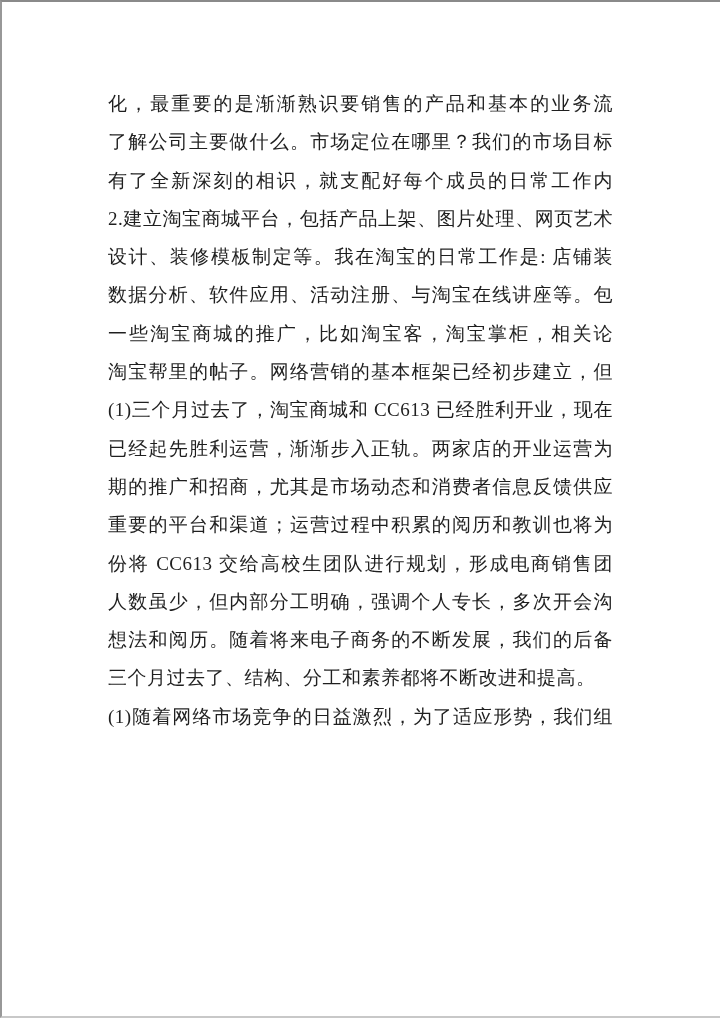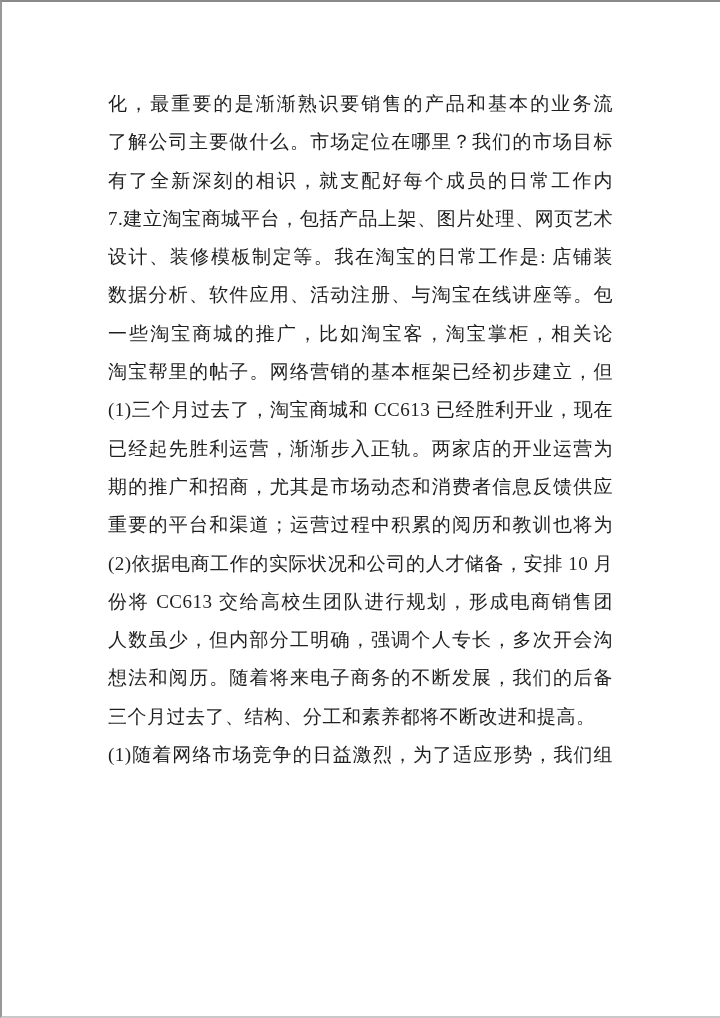--- a/index.html
+++ b/index.html
@@ -51,34 +51,33 @@
 <body>
 
 <div class="page">
   <div class="text-block">
       <div class="paragraph">
         <div class="line">化，最重要的是渐渐熟识要销售的产品和基本的业务流程，</div>
         <div class="line">了解公司主要做什么。市场定位在哪里？我们的市场目标该</div>
         <div class="line">有了全新深刻的相识，就支配好每个成员的日常工作内容，</div>
       </div>
       <div class="paragraph">
-        <div class="line">7.建立淘宝商城平台，包括产品上架、图片处理、网页艺术</div>
+        <div class="line">2.建立淘宝商城平台，包括产品上架、图片处理、网页艺术</div>
         <div class="line">设计、装修模板制定等。我在淘宝的日常工作是: 店铺装修、</div>
         <div class="line">数据分析、软件应用、活动注册、与淘宝在线讲座等。包括</div>
         <div class="line">一些淘宝商城的推广，比如淘宝客，淘宝掌柜，相关论坛，</div>
         <div class="line">淘宝帮里的帖子。网络营销的基本框架已经初步建立，但真</div>
       </div>
       <div class="paragraph">
         <div class="line">(1)三个月过去了，淘宝商城和 CC613 已经胜利开业，现在</div>
         <div class="line">已经起先胜利运营，渐渐步入正轨。两家店的开业运营为后</div>
         <div class="line">期的推广和招商，尤其是市场动态和消费者信息反馈供应了</div>
         <div class="line">重要的平台和渠道；运营过程中积累的阅历和教训也将为今</div>
       </div>
       <div class="paragraph">
-        <div class="line">(2)依据电商工作的实际状况和公司的人才储备，安排 10 月</div>
         <div class="line">份将 CC613 交给高校生团队进行规划，形成电商销售团队。</div>
         <div class="line">人数虽少，但内部分工明确，强调个人专长，多次开会沟通</div>
         <div class="line">想法和阅历。随着将来电子商务的不断发展，我们的后备团</div>
         <div class="line line-last">三个月过去了、结构、分工和素养都将不断改进和提高。</div>
       </div>
       <div class="paragraph">
         <div class="line">(1)随着网络市场竞争的日益激烈，为了适应形势，我们组</div>
       </div>
     </div>
 </div>

